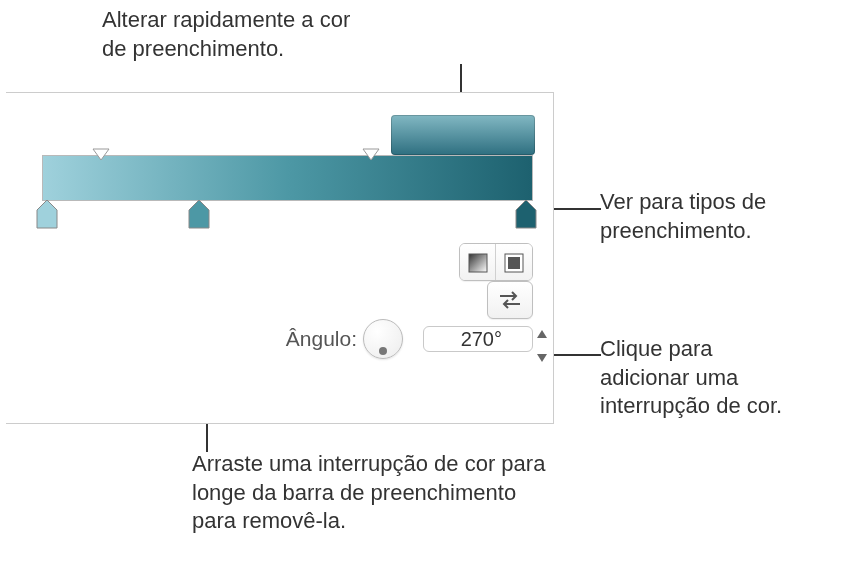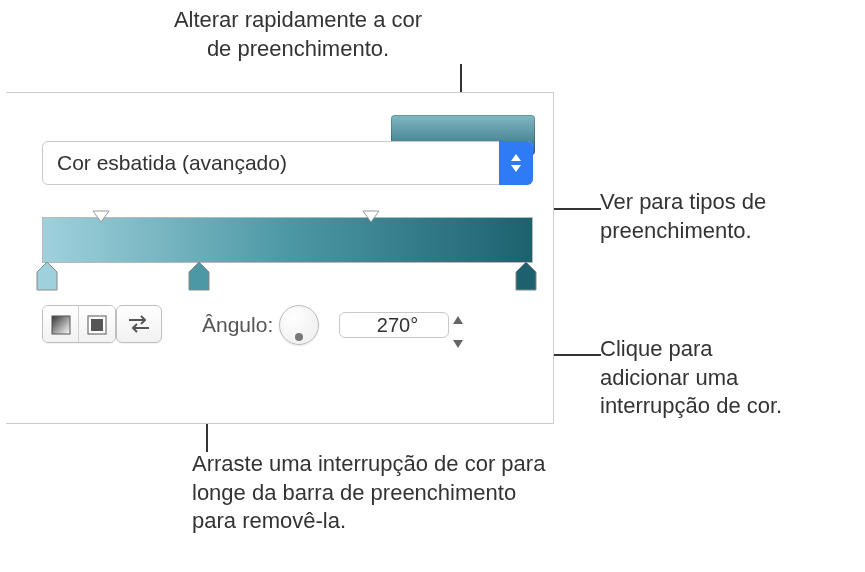--- a/index.html
+++ b/index.html
@@ -110,22 +110,23 @@
   }
   .stop-handle {
     position: absolute;
     bottom: -29px;
     width: 24px;
     height: 30px;
     transform: translateX(-50%);
   }
   .controls-row {
     display: flex;
-    align-items: flex-start;
+    align-items: flex-end;
     margin-top: 42px;
+    flex-direction: column;
   }
   .mode-group {
     display: flex;
     border: 1px solid #bfbfbf;
     border-radius: 6px;
     overflow: hidden;
     height: 38px;
     box-shadow: 0 1px 1px rgba(0,0,0,0.06);
   }
   .mode-btn {
@@ -203,21 +204,21 @@
     width: 18px;
     height: 36px;
     display: flex;
     flex-direction: column;
     justify-content: space-between;
   }
 </style>
 </head>
 <body>
 
-<div class="callout" style="right:387px; top:6px; text-align:center; width:360px;">
+<div class="callout" style="right:403px; top:6px; text-align:left; width:360px;">
   <span style="white-space:pre-line;">Alterar rapidamente a cor
 de preenchimento.</span>
 </div>
 <div class="line" style="left:460px; top:64px; width:2px; height:50px;"></div>
 
 <div class="callout" style="left:600px; top:188px; width:260px;">
   <span style="white-space:pre-line;">Ver para tipos de
 preenchimento.</span>
 </div>
 <div class="line" style="left:529px; top:208px; width:72px; height:2px;"></div>
@@ -236,33 +237,20 @@
 longe da barra de preenchimento
 para removê-la.</span>
 </div>
 <div class="line" style="left:206px; top:340px; width:2px; height:112px;"></div>
 
 <div class="panel">
 
 
   <div class="swatch"></div>
 
-  <div class="select-wrap">
-    <div class="select">
-      <span>Cor esbatida (avançado)</span>
-    </div>
-    <div class="select-arrows">
-      <svg width="12" height="8" viewBox="0 0 12 8">
-          <polygon points="6,0 11,7 1,7" fill="#fff"></polygon>
-        </svg>
-      <svg width="12" height="8" viewBox="0 0 12 8">
-          <polygon points="1,1 11,1 6,8" fill="#fff"></polygon>
-        </svg>
-    </div>
-  </div>
 
   <div class="gradient-bar-wrap">
     <div class="gradient-bar"></div>
 
     <div class="top-handle" style="left:12%;">
       <svg width="20" height="14" viewBox="0 0 20 14">
           <polygon points="10,14 2,3 18,3" fill="#fff" stroke="#999"></polygon>
         </svg>
     </div>
     <div class="top-handle" style="left:67%;">

